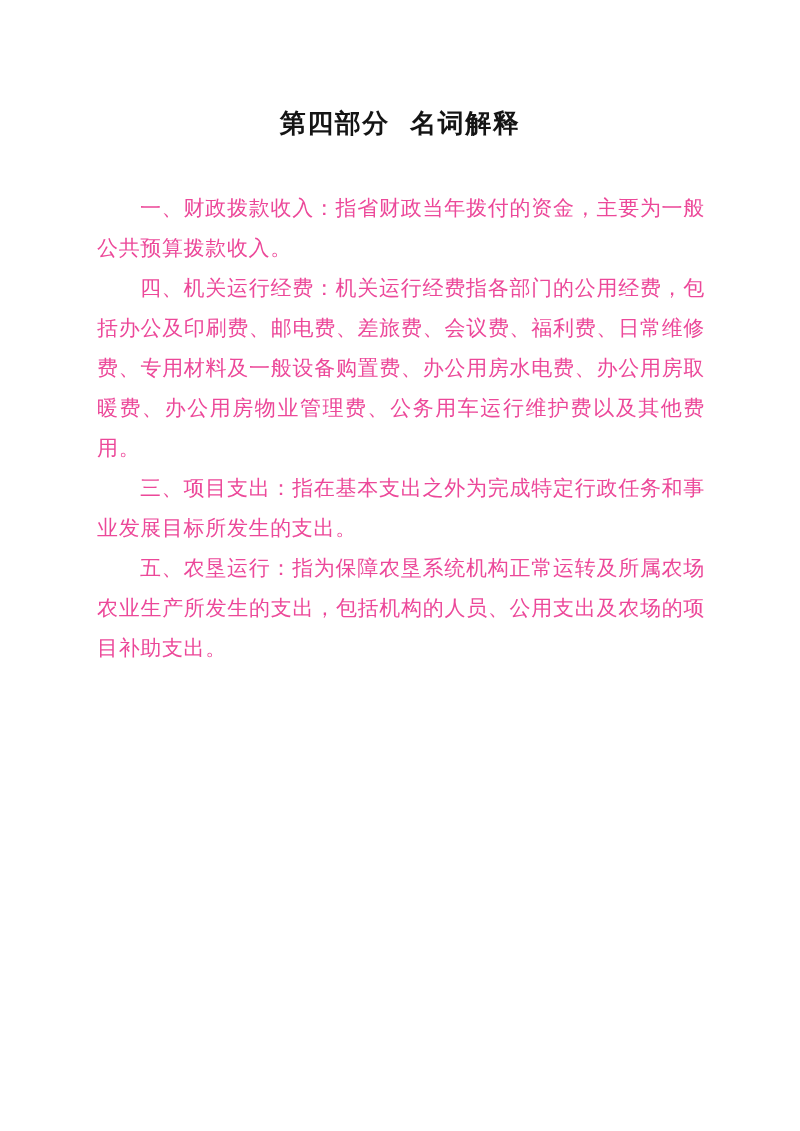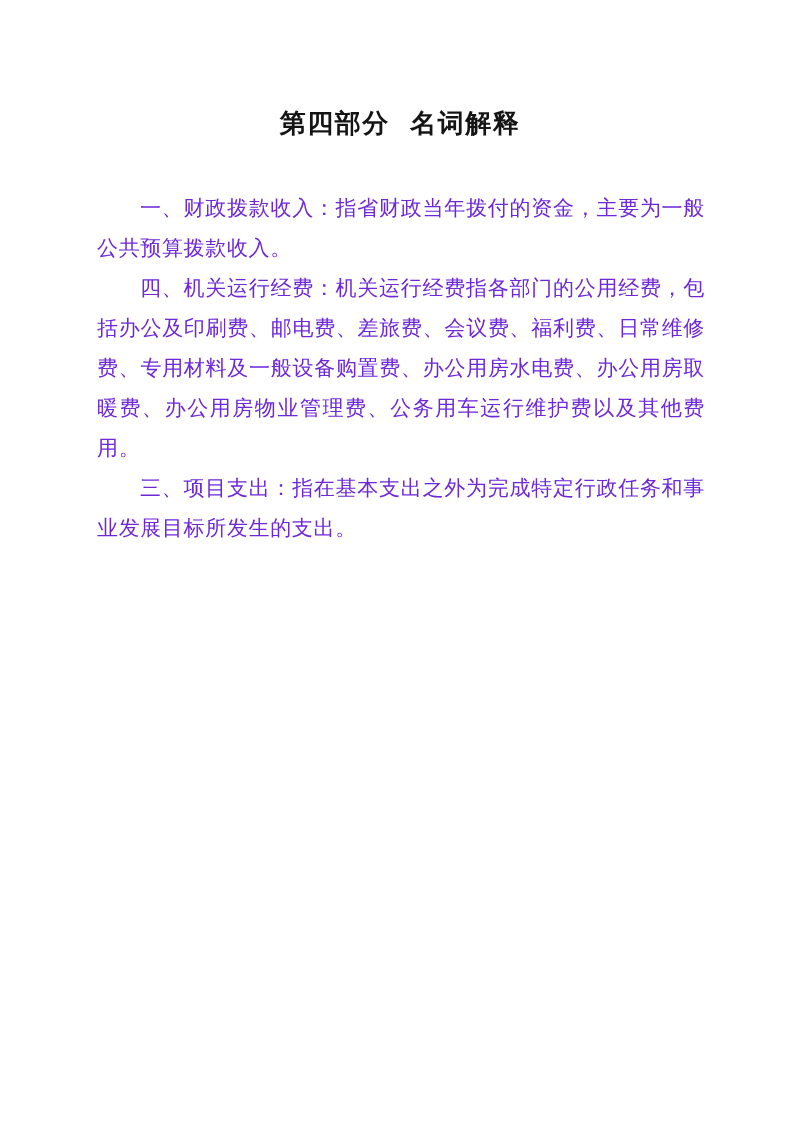--- a/index.html
+++ b/index.html
@@ -39,21 +39,21 @@
   }
   .para {
     margin: 0;
     font-size: 21px;
     line-height: 40px;
     letter-spacing: 0.65px;
     text-align: justify;
     text-justify: inter-character;
     text-indent: 43px;
     word-break: break-all;
-    color: #6d28d9;
+    color: #ec4899;
   }
   .artifact-dot {
     position: absolute;
     left: 168px;
     top: 1013px;
     width: 3px;
     height: 3px;
     border-radius: 50%;
     background: #dcdcdc;
   }
@@ -75,19 +75,20 @@
 <body>
 
 <div class="page">
 
   <h1 class="doc-title">第四部分 名词解释</h1>
 
   <div class="doc-body">
     <p class="para">一、财政拨款收入：指省财政当年拨付的资金，主要为一般公共预算拨款收入。</p>
     <p class="para">四、机关运行经费：机关运行经费指各部门的公用经费，包括办公及印刷费、邮电费、差旅费、会议费、福利费、日常维修费、专用材料及一般设备购置费、办公用房水电费、办公用房取暖费、办公用房物业管理费、公务用车运行维护费以及其他费用。</p>
     <p class="para">三、项目支出：指在基本支出之外为完成特定行政任务和事业发展目标所发生的支出。</p>
+    <p class="para">五、农垦运行：指为保障农垦系统机构正常运转及所属农场农业生产所发生的支出，包括机构的人员、公用支出及农场的项目补助支出。</p>
   </div>
 
   <div class="artifact-dot"></div>
 
   <div class="page-number">38</div>
 
 </div>
 
 </body></html>

